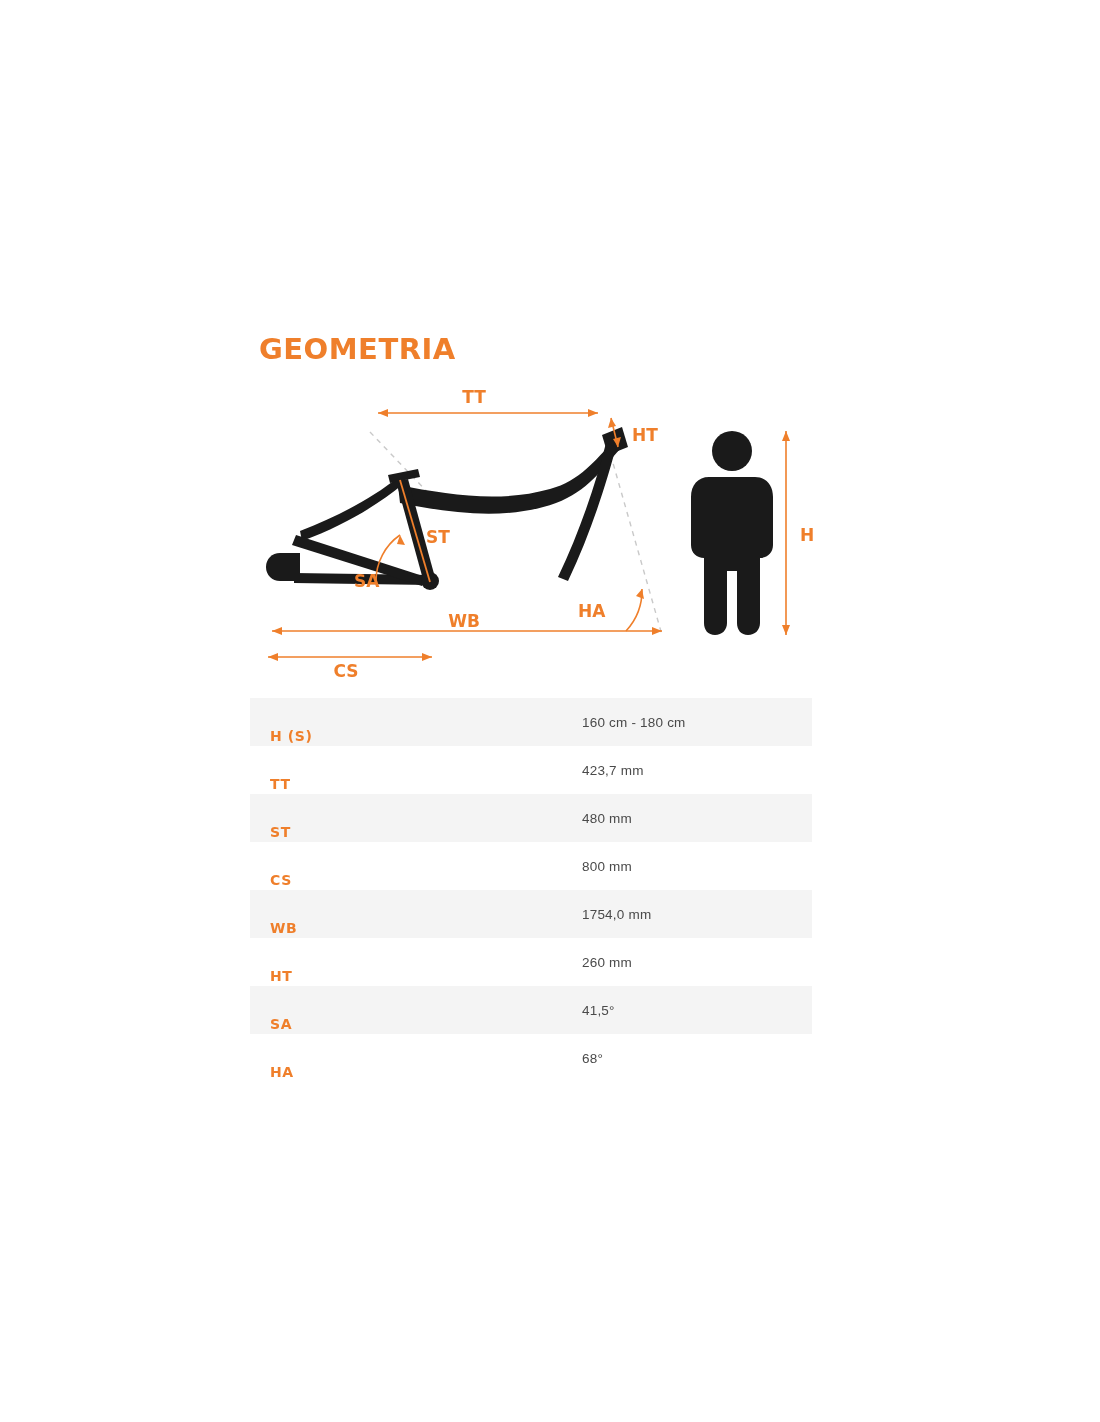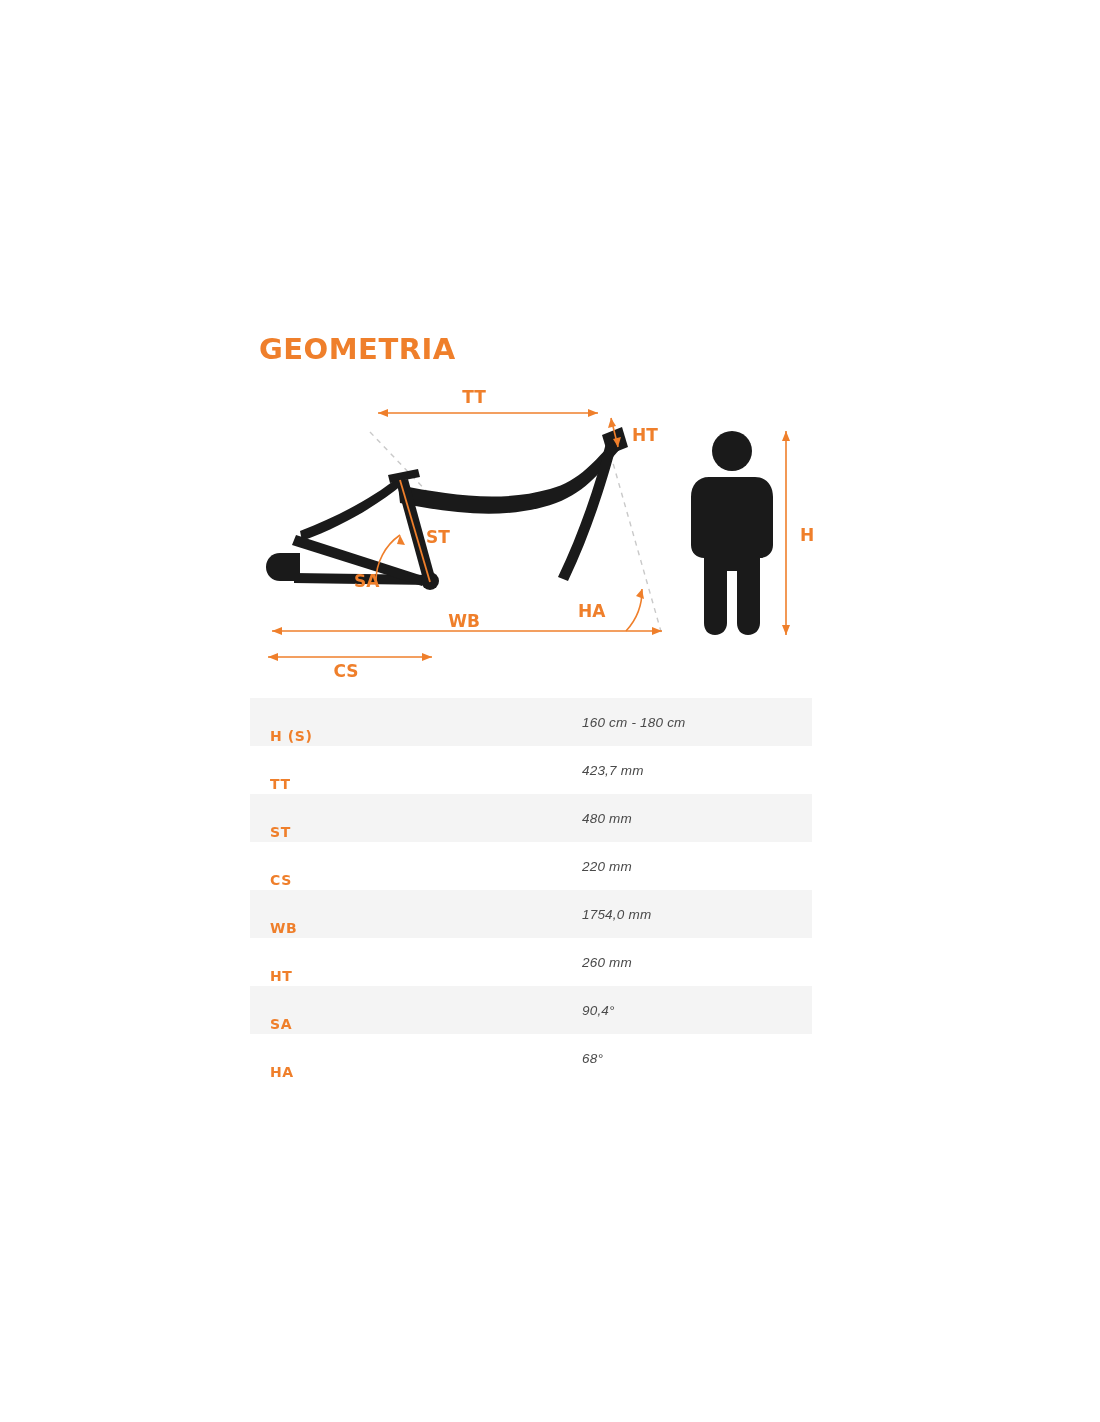--- a/index.html
+++ b/index.html
@@ -65,21 +65,20 @@
     letter-spacing: 0.6px;
     margin-top: 28px;
   }
   .row .val {
     flex: 1;
     padding-left: 18px;
     box-sizing: border-box;
     font-size: 13.5px;
     color: #4a4a4a;
     letter-spacing: 0.2px;
-    font-style: italic;
   }
   svg text {
     font-family: "DejaVu Sans", sans-serif;
     font-weight: bold;
     fill: #ef7f2b;
   }
 </style>
 </head>
 <body>
 
@@ -190,33 +189,33 @@
     <div class="row">
       <div class="key">TT</div>
       <div class="val">423,7 mm</div>
     </div>
     <div class="row alt">
       <div class="key">ST</div>
       <div class="val">480 mm</div>
     </div>
     <div class="row">
       <div class="key">CS</div>
-      <div class="val">220 mm</div>
+      <div class="val">800 mm</div>
     </div>
     <div class="row alt">
       <div class="key">WB</div>
       <div class="val">1754,0 mm</div>
     </div>
     <div class="row">
       <div class="key">HT</div>
       <div class="val">260 mm</div>
     </div>
     <div class="row alt">
       <div class="key">SA</div>
-      <div class="val">90,4°</div>
+      <div class="val">41,5°</div>
     </div>
     <div class="row">
       <div class="key">HA</div>
       <div class="val">68°</div>
     </div>
   </div>
 
 </div>
 
 </body></html>

